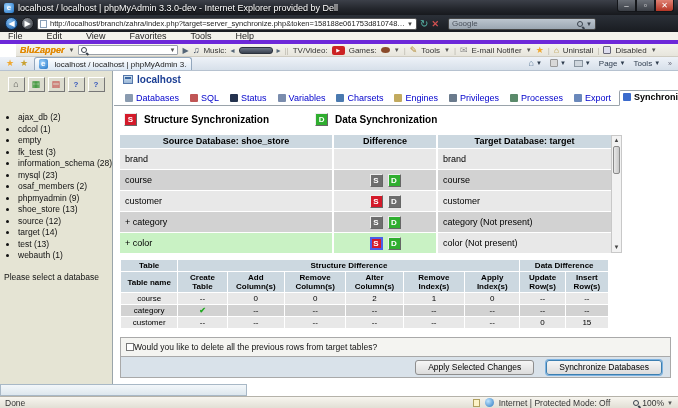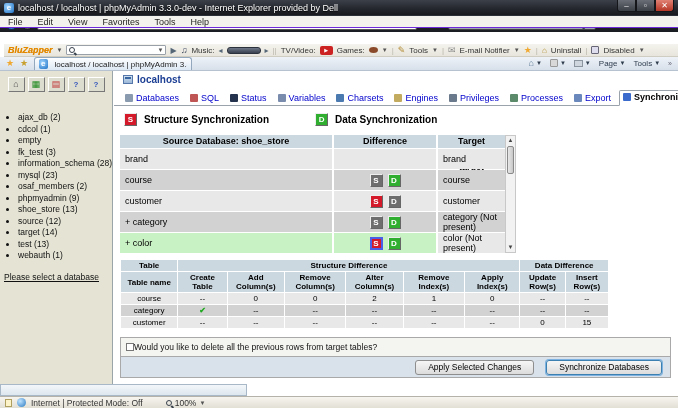--- a/index.html
+++ b/index.html
@@ -34,25 +34,25 @@
   .refresh { color:#57b8a9; font-size:10px; line-height:10px; }
   .stop { color:#d05050; font-size:9px; font-weight:bold; line-height:10px; }
   .searchbox { width:148px; height:12px; background:linear-gradient(#bcc5ce,#9ba6b1); border:1px solid #444;
     border-radius:2px; display:flex; align-items:center; font-size:8px; color:#4a515c; padding:0 3px; margin-left:6px; }
   .searchbox .ph { flex:1; }
   .mag { width:6px; height:6px; border:1.5px solid #39414c; border-radius:50%; position:relative; flex:none; }
   .mag::after { content:""; position:absolute; width:3px; height:1.5px; background:#39414c; transform:rotate(45deg); left:4px; top:5px; }
   .sdrop { font-size:6px; color:#39414c; margin-left:3px; }
 
   
-  .menubar { position:absolute; top:16px; left:0; right:0; height:12px; background:#f3f2ec;
-    border-bottom:1px solid #6d28d9; display:flex; align-items:center; gap:15px; padding-left:8px; font-size:9px; color:#1f1f1f; }
-
-  
-  .bzbar { position:absolute; top:44px; left:4px; right:0; height:13px; background:linear-gradient(#f4f3ed,#e7e5dc);
+  .menubar { position:absolute; top:32px; left:0; right:0; height:12px; background:#f3f2ec;
+    border-bottom:4px solid #6d28d9; display:flex; align-items:center; gap:24px; padding-left:8px; font-size:9px; color:#1f1f1f; }
+
+  
+  .bzbar { position:absolute; top:44px; left:16px; right:0; height:13px; background:linear-gradient(#f4f3ed,#e7e5dc);
     border-bottom:1px solid #cfccc1; display:flex; align-items:center; gap:4px; padding:0 4px; font-size:8px; color:#333; }
   .bzlogo { font-weight:bold; font-style:italic; font-size:9px;
     background:linear-gradient(#ffb82e,#e07800); -webkit-background-clip:text; background-clip:text; color:#e08800; }
   .bzdrop { font-size:6px; color:#555; }
   .bzsearch { width:100px; height:10px; background:#fff; border:1px solid #9aa0a8; border-radius:1px;
     display:flex; align-items:center; font-size:7px; color:#777; padding:0 2px; gap:2px; }
   .bzsep { color:#b9b6ac; }
   .note { font-size:9px; color:#35425a; }
   .vol { width:34px; height:7px; background:linear-gradient(#6d7787,#39414f); border-radius:3px; border:1px solid #2c323d; }
   .ytico { width:13px; height:9px; background:#cc2222; border-radius:2px; color:#fff; font-size:5px; line-height:9px; text-align:center; }
@@ -87,21 +87,21 @@
   .pma-logo .p2 { color:#e39b2d; text-shadow:1px 1px 0 #8a5a10; }
   .navbtns { display:flex; justify-content:center; gap:3px; margin-top:6px; }
   .navbtn { width:17px; height:15px; background:#dcdccf; border:1px solid; border-color:#fff #777 #777 #fff;
     font-size:9px; line-height:13px; text-align:center; padding:0; }
   .nb-home { color:#333; }
   .nb-grid { color:#1e8a1e; }
   .nb-sql { color:#c03333; }
   .nb-doc { color:#3355bb; font-weight:bold; font-size:8px; }
   .dblist { list-style:disc; margin:20px 0 0 18px; font-size:8.5px; color:#111; }
   .dblist li { margin-bottom:1.5px; cursor:pointer; }
-  .side-hint { font-size:8.5px; color:#111; margin:12px 0 0 4px;text-decoration:underline; }
+  .side-hint { font-size:8.5px; color:#111; margin:12px 0 0 4px; }
 
   
   .main { position:absolute; top:0; left:114px; right:0; height:313px; background:#fff; }
   .serverbar { position:absolute; top:3px; left:9px; display:flex; align-items:center; gap:4px;
     font-size:10px; font-weight:bold; color:#1c3f94; }
   .srv-ico { width:10px; height:9px; border:1px solid #5577aa; background:linear-gradient(#cfe0f0,#9cb8d8); position:relative; }
   .srv-ico::after { content:""; position:absolute; top:1px; left:1px; right:1px; height:2px; background:#3a66a0; }
 
   .tabstrip { position:absolute; top:19px; left:0; right:0; height:16px; border-bottom:1px solid #9aa3ab;
     display:flex; align-items:flex-end; gap:3px; padding-left:8px; font-size:9px; }
@@ -120,21 +120,21 @@
   .sd { width:13px; height:13px; display:none; align-items:center; justify-content:center;
     color:#fff; font-size:8px; font-weight:bold; border:1px solid; border-color:#eee #666 #666 #eee; cursor:pointer; }
   .sd[data-variant] { display:inline-flex; }
   .sd[data-variant="red"], .sd.lg-red { background:#d41a2a; }
   .sd[data-variant="green"], .sd.lg-green { background:#2fae2f; }
   .sd[data-variant="gray"] { background:#6e6e6e; }
   .sd[data-variant="red-selected"] { background:#d41a2a; border:2px solid #4a5fe8; }
   .lg { display:inline-flex; }
 
   
-  .cmp { position:absolute; top:64px; left:6px; width:396px; height:118px; overflow:hidden; }
+  .cmp { position:absolute; top:64px; left:6px; width:502px; height:118px; overflow:hidden; }
   .cmp-inner { position:absolute; top:0; left:0; right:11px; }
   .cmp-head, .cmp-row { display:grid; grid-template-columns:212px 102px 1fr; gap:2px; margin-bottom:1px; }
   .cmp-head > div { background:#ccd8e0; font-weight:bold; font-size:9px; text-align:center; height:13px; line-height:13px; }
   .cmp-row > div { height:20px; font-size:9px; display:flex; align-items:center; }
   .c-src { padding-left:5px; }
   .c-diff { justify-content:center; gap:5px; }
   .c-tgt { padding-left:5px; }
   .r-light > div { background:#e8e8e8; }
   .r-dark  > div { background:#d2d2d2; }
   .cmp-row[data-hl="true"] .c-src, .cmp-row[data-hl="true"] .c-diff { background:#c9f2c4; }
@@ -509,20 +509,21 @@
         <button class="pbtn">Apply Selected Changes</button>
         <button class="pbtn default">Synchronize Databases</button>
       </div>
 
     </div>
   </div>
 
   <div class="frame-notch"></div>
 
   <div class="statusbar">
+    <span class="st-done">Done</span>
     <span class="st-right">
       <span class="st-docico"></span>
       <span class="globe"></span>
       <span>Internet | Protected Mode: Off</span>
       <span class="st-zoom">
         <span class="mag"></span>
         <span>100%</span>
         <span style="font-size:6px;color:#555;">▼</span>
       </span>
     </span>

